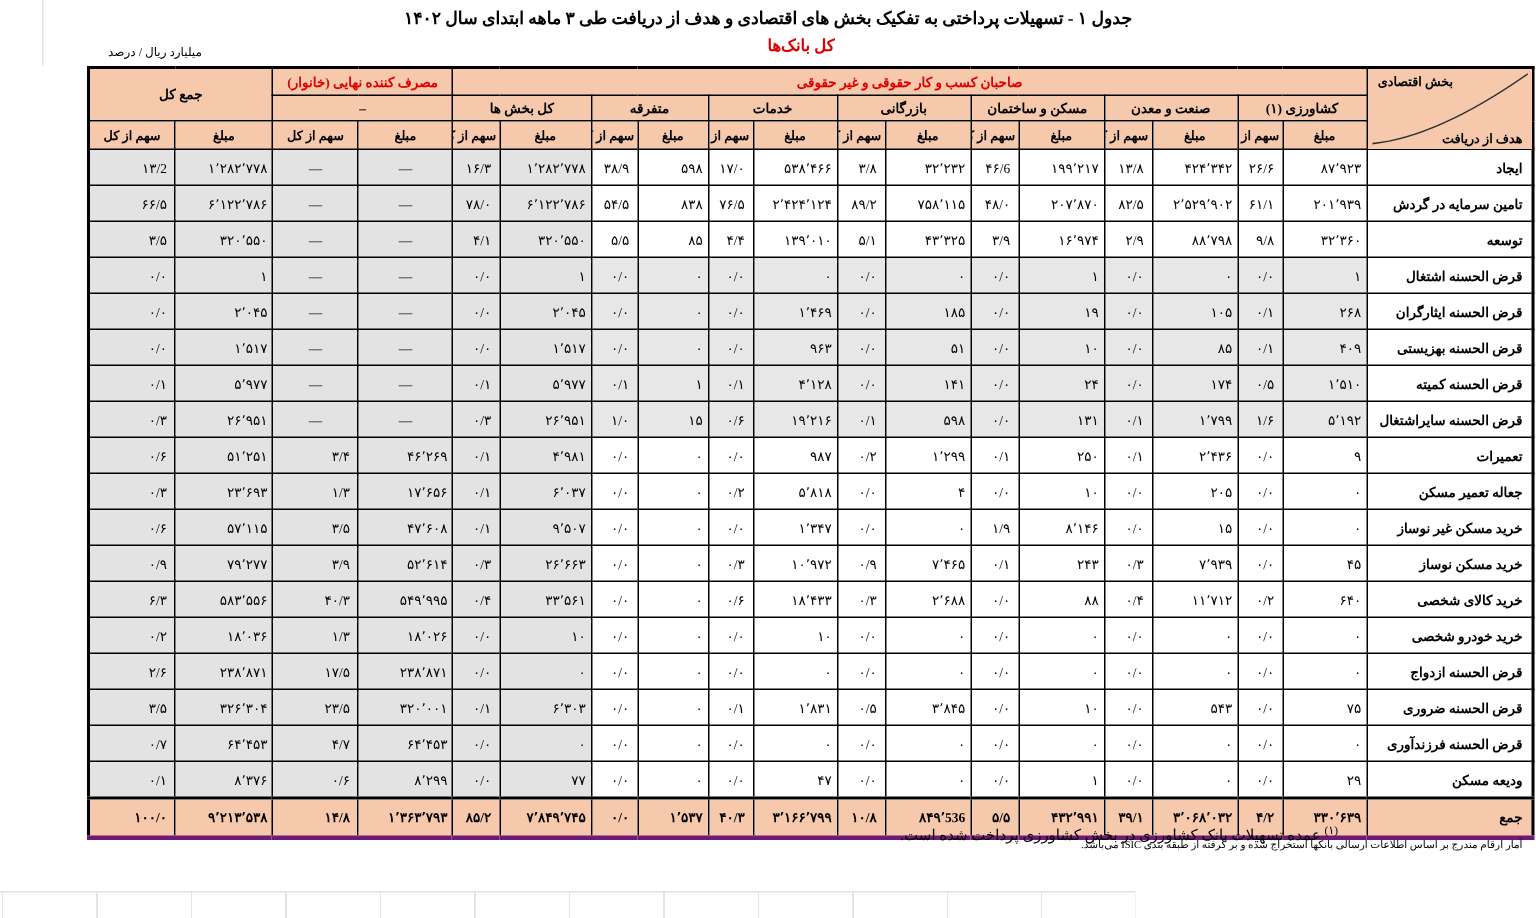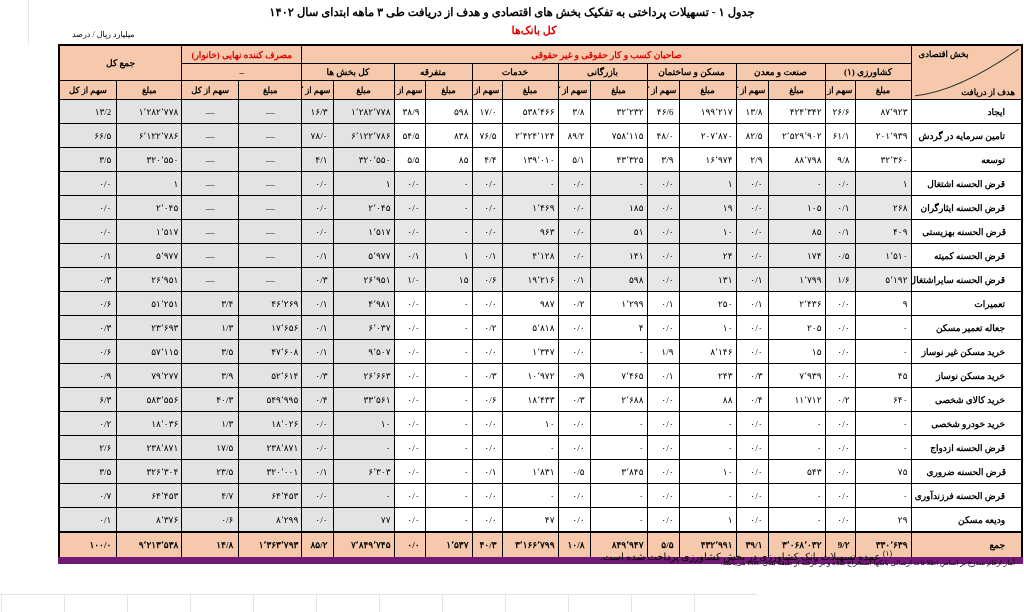--- a/index.html
+++ b/index.html
@@ -22,25 +22,25 @@
   thead .red{color:#e00000;}
   th.diag{position:relative;padding:4px;}
   th.diag .corner-top{position:absolute;top:3px;left:7px;font-size:8.5px;font-weight:bold;}
   th.diag .corner-bottom{position:absolute;bottom:2px;right:6px;font-size:8.5px;font-weight:bold;}
   th.diag svg{position:absolute;inset:0;width:100%;height:100%;}
 
   tbody td{font-size:9px;height:23px;padding:0 3px;background:#fff;}
   td.amt{text-align:right;direction:ltr;}
   td.share{text-align:right;direction:ltr;padding:0 5px;}
   td.dash{text-align:center;direction:ltr;}
-  td.rowlabel{font-size:9px;font-weight:bold;text-align:right;padding:0 16px;background:#fff;margin-top:48px;}
+  td.rowlabel{font-size:9px;font-weight:bold;text-align:right;padding:0 6px;background:#fff;margin-top:48px;}
   td.shade{background:#e7e7e7;}
   td.graycol{background:#e3e3e3;}
   tr.totalrow td{background:#f6c9ac;font-weight:bold;font-size:9px;height:24px;
-                 border-top:2px solid #000;border-bottom:7px solid #701a75;}
+                 border-top:2px solid #000;border-bottom:3px solid #701a75;}
 
   .footnote1{position:absolute;top:559px;right:9px;font-size:7px;direction:rtl;}
   .footnote2{position:absolute;top:549px;right:132px;font-size:10px;direction:rtl;}
   .footnote2 .marker{font-size:7.5px;vertical-align:super;}
   .xlgrid{position:absolute;left:0;top:594px;width:757px;height:17px;
           border-top:1px solid #e3e3e3;border-bottom:1px solid #e3e3e3;
           background:repeating-linear-gradient(to left,transparent 0 62px,#e3e3e3 62px 63px);}
 </style>
 </head>
 <body>
@@ -494,26 +494,26 @@
           <td class="amt graycol">۷۷</td>
           <td class="share graycol">۰/۰</td>
           <td class="amt graycol">۸٬۲۹۹</td>
           <td class="share graycol">۰/۶</td>
           <td class="amt graycol">۸٬۳۷۶</td>
           <td class="share graycol">۰/۱</td>
         </tr>
         <tr class="totalrow">
           <td class="rowlabel">جمع</td>
           <td class="amt">۳۳۰٬۶۳۹</td>
-          <td class="share">9/۲</td>
+          <td class="share">۴/۲</td>
           <td class="amt">۳٬۰۶۸٬۰۳۲</td>
           <td class="share">۳۹/۱</td>
           <td class="amt">۴۳۲٬۹۹۱</td>
           <td class="share">۵/۵</td>
-          <td class="amt">۸۴۹٬۹۴۷</td>
+          <td class="amt">۸۴۹٬536</td>
           <td class="share">۱۰/۸</td>
           <td class="amt">۳٬۱۶۶٬۷۹۹</td>
           <td class="share">۴۰/۳</td>
           <td class="amt">۱٬۵۳۷</td>
           <td class="share">۰/۰</td>
           <td class="amt">۷٬۸۴۹٬۷۴۵</td>
           <td class="share">۸۵/۲</td>
           <td class="amt">۱٬۳۶۳٬۷۹۳</td>
           <td class="share">۱۴/۸</td>
           <td class="amt">۹٬۲۱۳٬۵۳۸</td>

